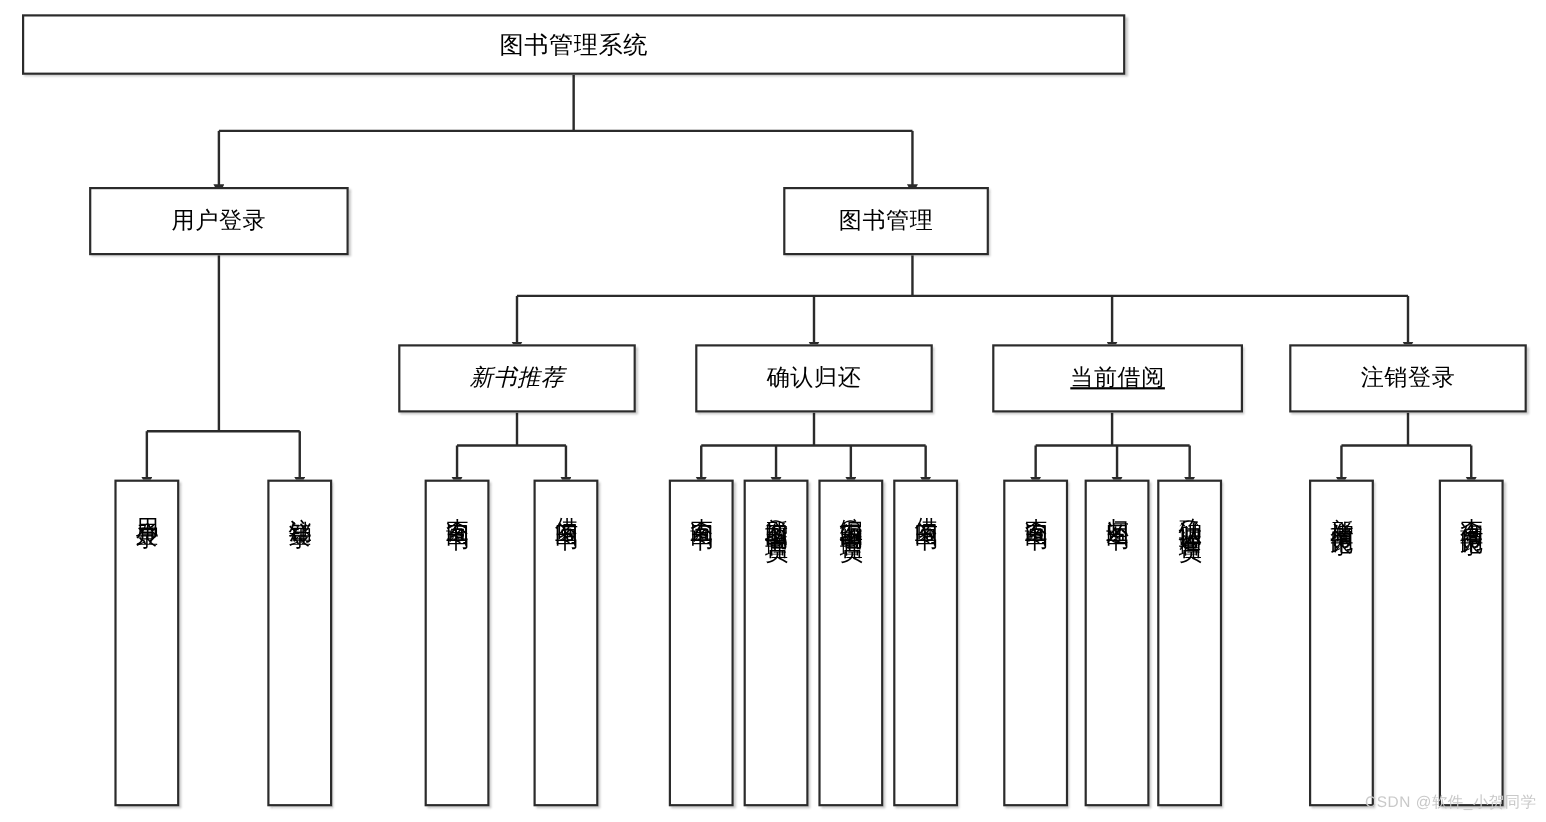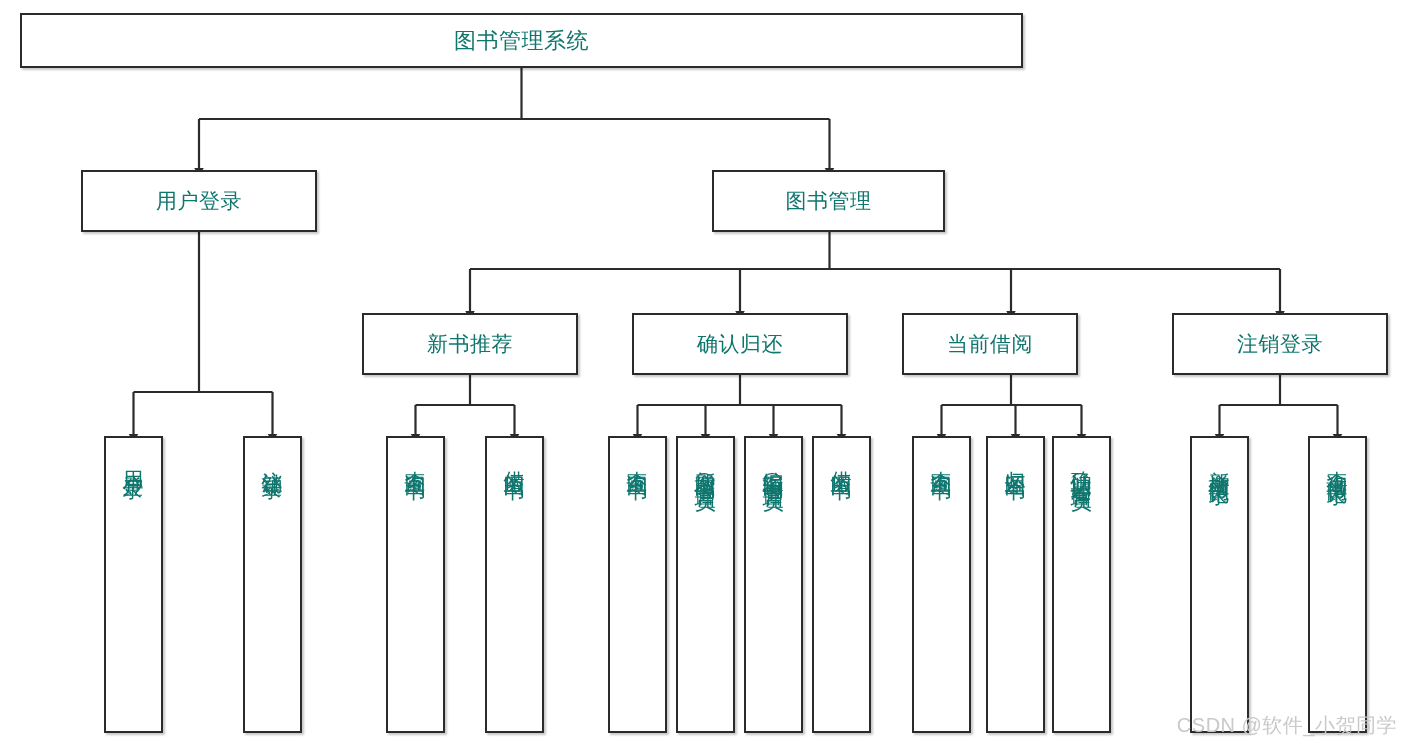--- a/index.html
+++ b/index.html
@@ -29,21 +29,21 @@
     box-sizing: border-box;
     background: #ffffff;
     border: 2px solid #2b2b2b;
     box-shadow: 2px 2px 2px rgba(0,0,0,0.22);
     display: flex;
     align-items: center;
     justify-content: center;
     z-index: 3;
   }
   .node-label {
-    color: #0f766e;
+    color: #000000;
     font-size: 21px;
     line-height: 1.18;
     letter-spacing: 0.5px;
     white-space: nowrap;
     text-align: left;
   }
   
   .node.vertical {
     align-items: flex-start;
     padding-top: 16px;
@@ -57,21 +57,21 @@
     line-height: 1;
     white-space: normal;
   }
   .node.root .node-label { font-size: 22px; }
 
   .watermark {
     position: absolute;
     right: 8px;
     bottom: 8px;
     color: #c9c9c9;
-    font-size: 20px;
+    font-size: 14px;
     letter-spacing: 0.5px;
     white-space: nowrap;
     z-index: 6;
     user-select: none;
   }
 </style>
 </head>
 <body>
 
 <div id="canvas">
@@ -119,31 +119,31 @@
       </g>
   </svg>
 
   <div class="node root" style="left: 20px; top: 13px; width: 1003px; height: 55px;">
     <span class="node-label">图书管理系统</span>
   </div>
 
   <div class="node" style="left: 81px; top: 170px; width: 236px; height: 62px;">
     <span class="node-label">用户登录</span>
   </div>
-  <div class="node" style="left: 712px; top: 170px; width: 233px; height: 62px;">
+  <div class="node" style="left: 712px; top: 170px; width: 187px; height: 62px;">
     <span class="node-label">图书管理</span>
   </div>
 
-  <div class="node" style="left: 362px; top: 313px; width: 216px; height: 62px;">
+  <div class="node" style="left: 362px; top: 313px; width: 216px; height: 62px; font-style: italic;">
     <span class="node-label">新书推荐</span>
   </div>
   <div class="node" style="left: 632px; top: 313px; width: 216px; height: 62px;">
     <span class="node-label">确认归还</span>
   </div>
-  <div class="node" style="left: 902px; top: 313px; width: 176px; height: 62px;">
+  <div class="node" style="left: 902px; top: 313px; width: 228px; height: 62px; text-decoration: underline;">
     <span class="node-label">当前借阅</span>
   </div>
   <div class="node" style="left: 1172px; top: 313px; width: 216px; height: 62px;">
     <span class="node-label">注销登录</span>
   </div>
 
   <div class="node vertical" style="left: 104px; top: 436px; width: 59px; height: 297px;">
     <span class="node-label">用户登录</span>
   </div>
   <div class="node vertical" style="left: 243px; top: 436px; width: 59px; height: 297px;">

